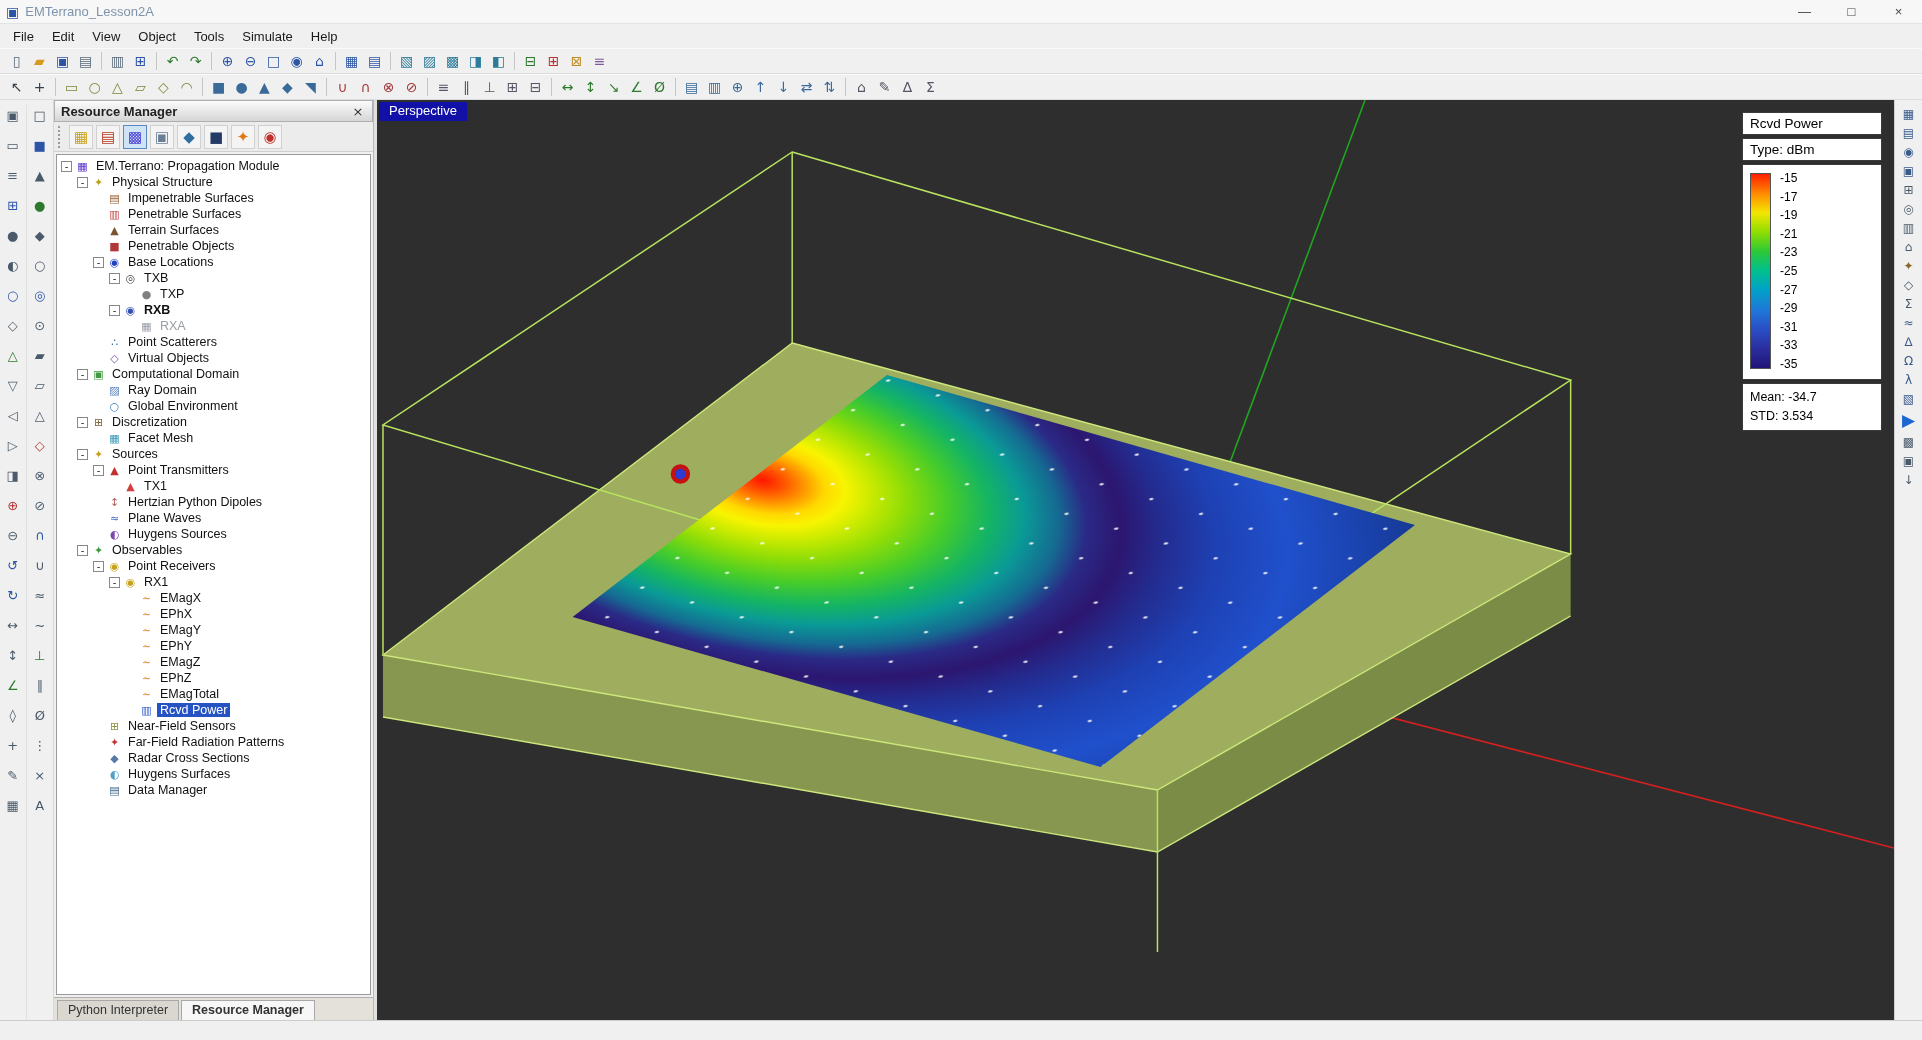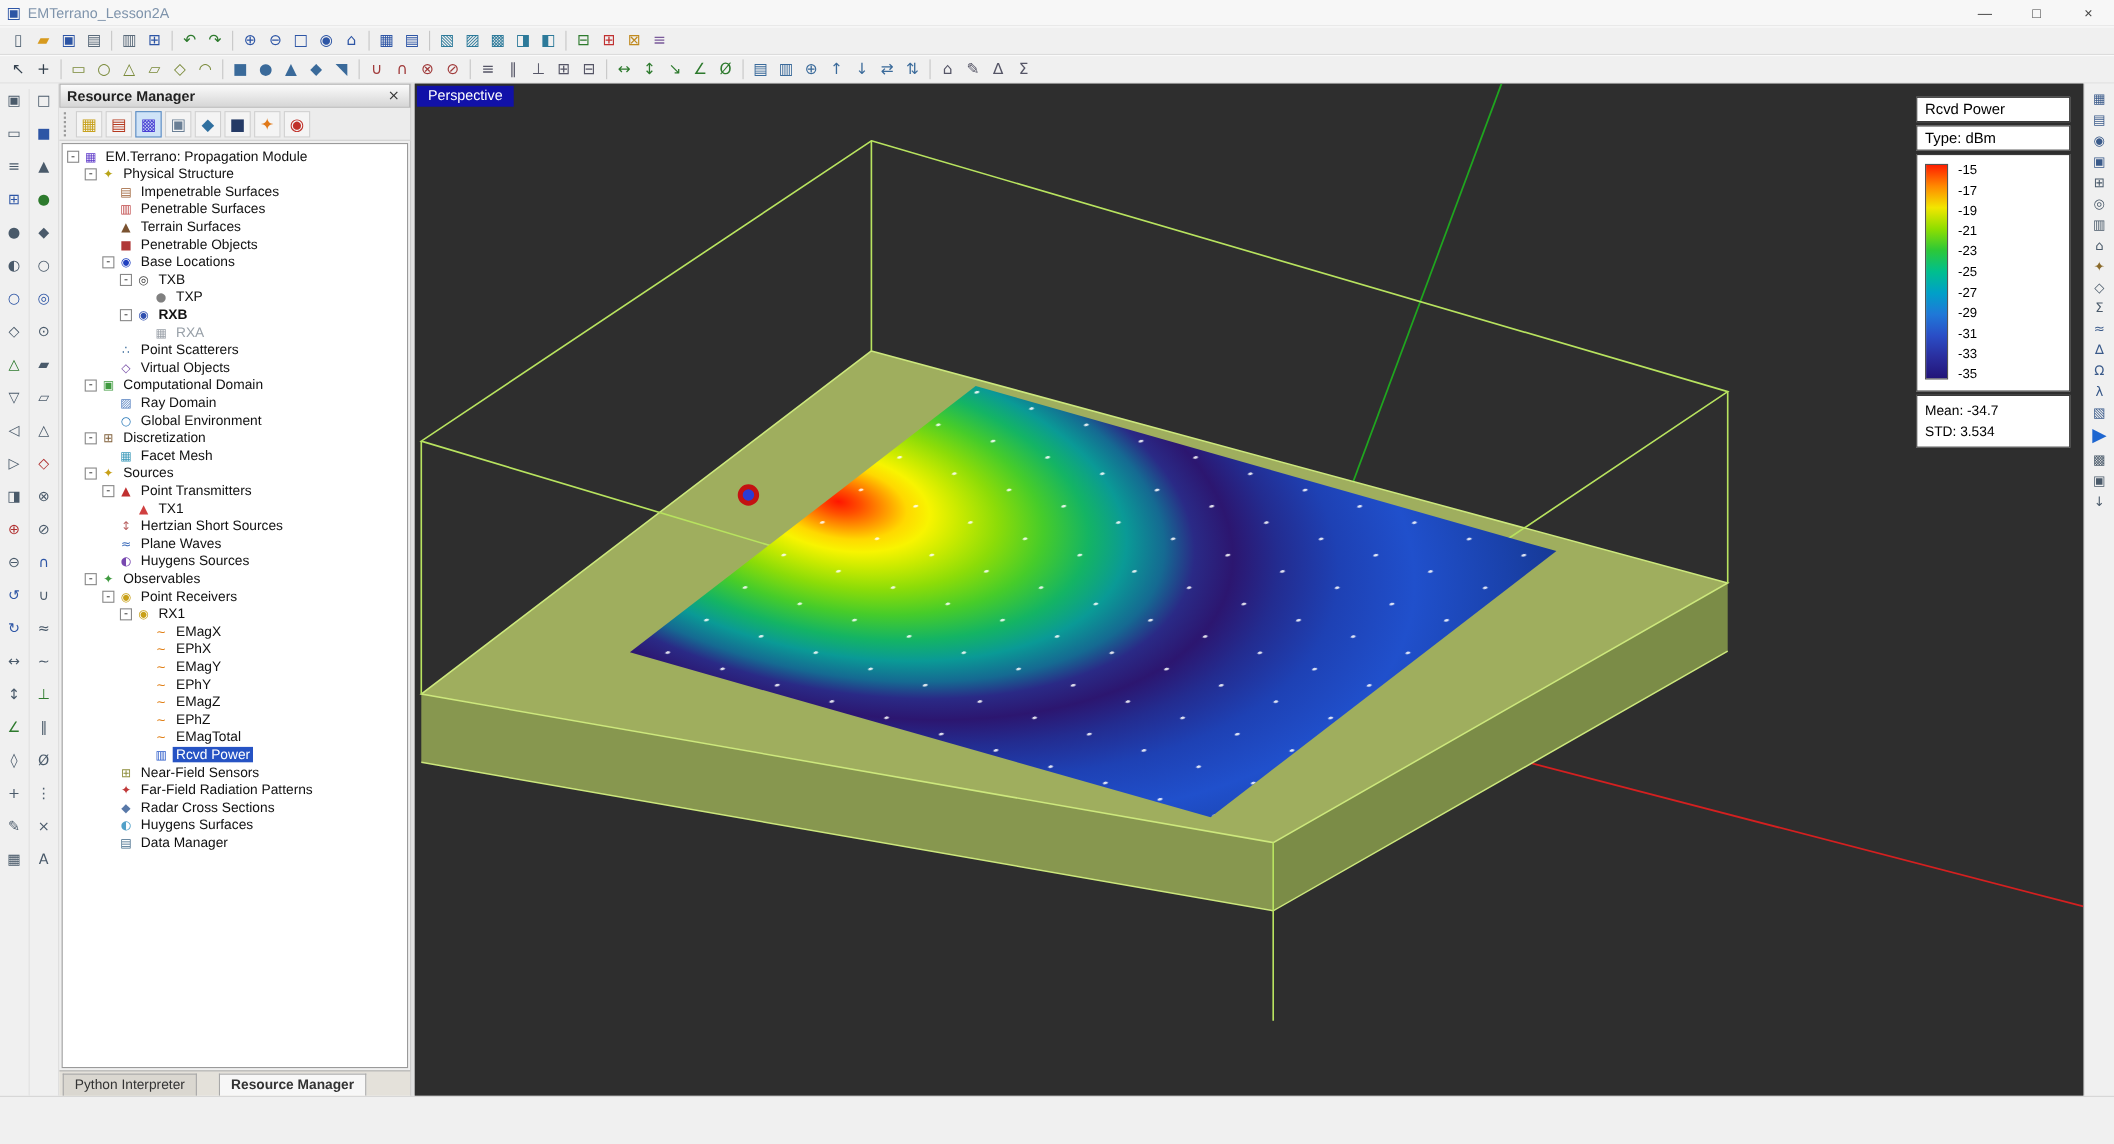--- a/index.html
+++ b/index.html
@@ -41,21 +41,21 @@
   .module-icon{width:24px;height:24px;display:flex;align-items:center;justify-content:center;font-size:15px;border:1px solid #d0d0d0;background:#f4f4f4;}
   .module-icon.selected{background:#cfe3f7;border:1px solid #5a8ac0;}
   .tree{flex:1;background:#fff;border:1px solid #9a9a9a;margin:2px;overflow:hidden;padding-top:3px;}
   .tree-row{display:flex;align-items:center;height:16px;font-size:12.5px;white-space:nowrap;}
   .tree-exp{width:11px;height:11px;border:1px solid #888;background:#fff;font-size:11px;line-height:8px;text-align:center;color:#333;margin-right:3px;flex:none;}
   .tree-icon{width:15px;text-align:center;font-size:11px;margin-right:3px;flex:none;}
   .tree-label{padding:0 3px;color:#111;}
   .tree-label.selected{background:#2653c4;color:#fff;}
   .tree-label.grayed{color:#98a0a8;}
   .tree-label.bold{font-weight:bold;}
-  .panel-tabs{height:23px;display:flex;align-items:flex-end;background:#e4e1da;border-top:1px solid #b0b0b0;padding-left:3px;gap:20px;flex:none;}
+  .panel-tabs{height:23px;display:flex;align-items:flex-end;background:#e4e1da;border-top:1px solid #b0b0b0;padding-left:3px;gap:2px;flex:none;}
   .panel-tab{font-size:12.5px;padding:2px 10px 3px;border:1px solid #a8a8a8;border-bottom:none;background:#dad7d0;color:#333;}
   .panel-tab.active{background:#f7f7f7;font-weight:bold;}
 
   .splitter{width:3px;background:#e0e0e0;}
 
   
   .viewport{flex:1;position:relative;background:#2e2e2e;overflow:hidden;}
   .scene{position:absolute;inset:0;width:100%;height:100%;}
   .persp-label{position:absolute;top:2px;left:2px;background:#1111a8;color:#fff;font-size:13px;padding:1px 10px 3px;}
 
@@ -88,20 +88,29 @@
   <div class="titlebar">
     <span class="app-icon icon">▣</span>
     <span class="title-text">EMTerrano_Lesson2A</span>
     <div class="win-btns">
       <div class="win-btn">—</div>
       <div class="win-btn">□</div>
       <div class="win-btn">×</div>
     </div>
   </div>
 
+  <div class="menubar">
+      <div class="menu-item">File</div>
+      <div class="menu-item">Edit</div>
+      <div class="menu-item">View</div>
+      <div class="menu-item">Object</div>
+      <div class="menu-item">Tools</div>
+      <div class="menu-item">Simulate</div>
+      <div class="menu-item">Help</div>
+    </div>
   <div class="toolbar">
       <span class="tb-icon icon" style="color: rgb(90, 106, 122);">▯</span>
       <span class="tb-icon icon" style="color: rgb(215, 154, 30);">▰</span>
       <span class="tb-icon icon" style="color: rgb(45, 85, 165);">▣</span>
       <span class="tb-icon icon" style="color: rgb(90, 106, 122);">▤</span>
       <span class="tb-sep"></span>
       <span class="tb-icon icon" style="color: rgb(90, 106, 122);">▥</span>
       <span class="tb-icon icon" style="color: rgb(45, 85, 165);">⊞</span>
       <span class="tb-sep"></span>
       <span class="tb-icon icon" style="color: rgb(45, 122, 45);">↶</span>
@@ -372,21 +381,21 @@
           <div class="tree-row">
             <span style="flex: 0 0 auto; width: 52px;"></span>
             <span style="flex: 0 0 auto; width: 14px;"></span>
             <span class="tree-icon icon" style="color: rgb(208, 64, 64);">▲</span>
             <span class="tree-label">TX1</span>
           </div>
           <div class="tree-row">
             <span style="flex: 0 0 auto; width: 36px;"></span>
             <span style="flex: 0 0 auto; width: 14px;"></span>
             <span class="tree-icon icon" style="color: rgb(184, 96, 96);">↕</span>
-            <span class="tree-label">Hertzian Short Sources</span>
+            <span class="tree-label">Hertzian Python Dipoles</span>
           </div>
           <div class="tree-row">
             <span style="flex: 0 0 auto; width: 36px;"></span>
             <span style="flex: 0 0 auto; width: 14px;"></span>
             <span class="tree-icon icon" style="color: rgb(56, 104, 184);">≈</span>
             <span class="tree-label">Plane Waves</span>
           </div>
           <div class="tree-row">
             <span style="flex: 0 0 auto; width: 36px;"></span>
             <span style="flex: 0 0 auto; width: 14px;"></span>

